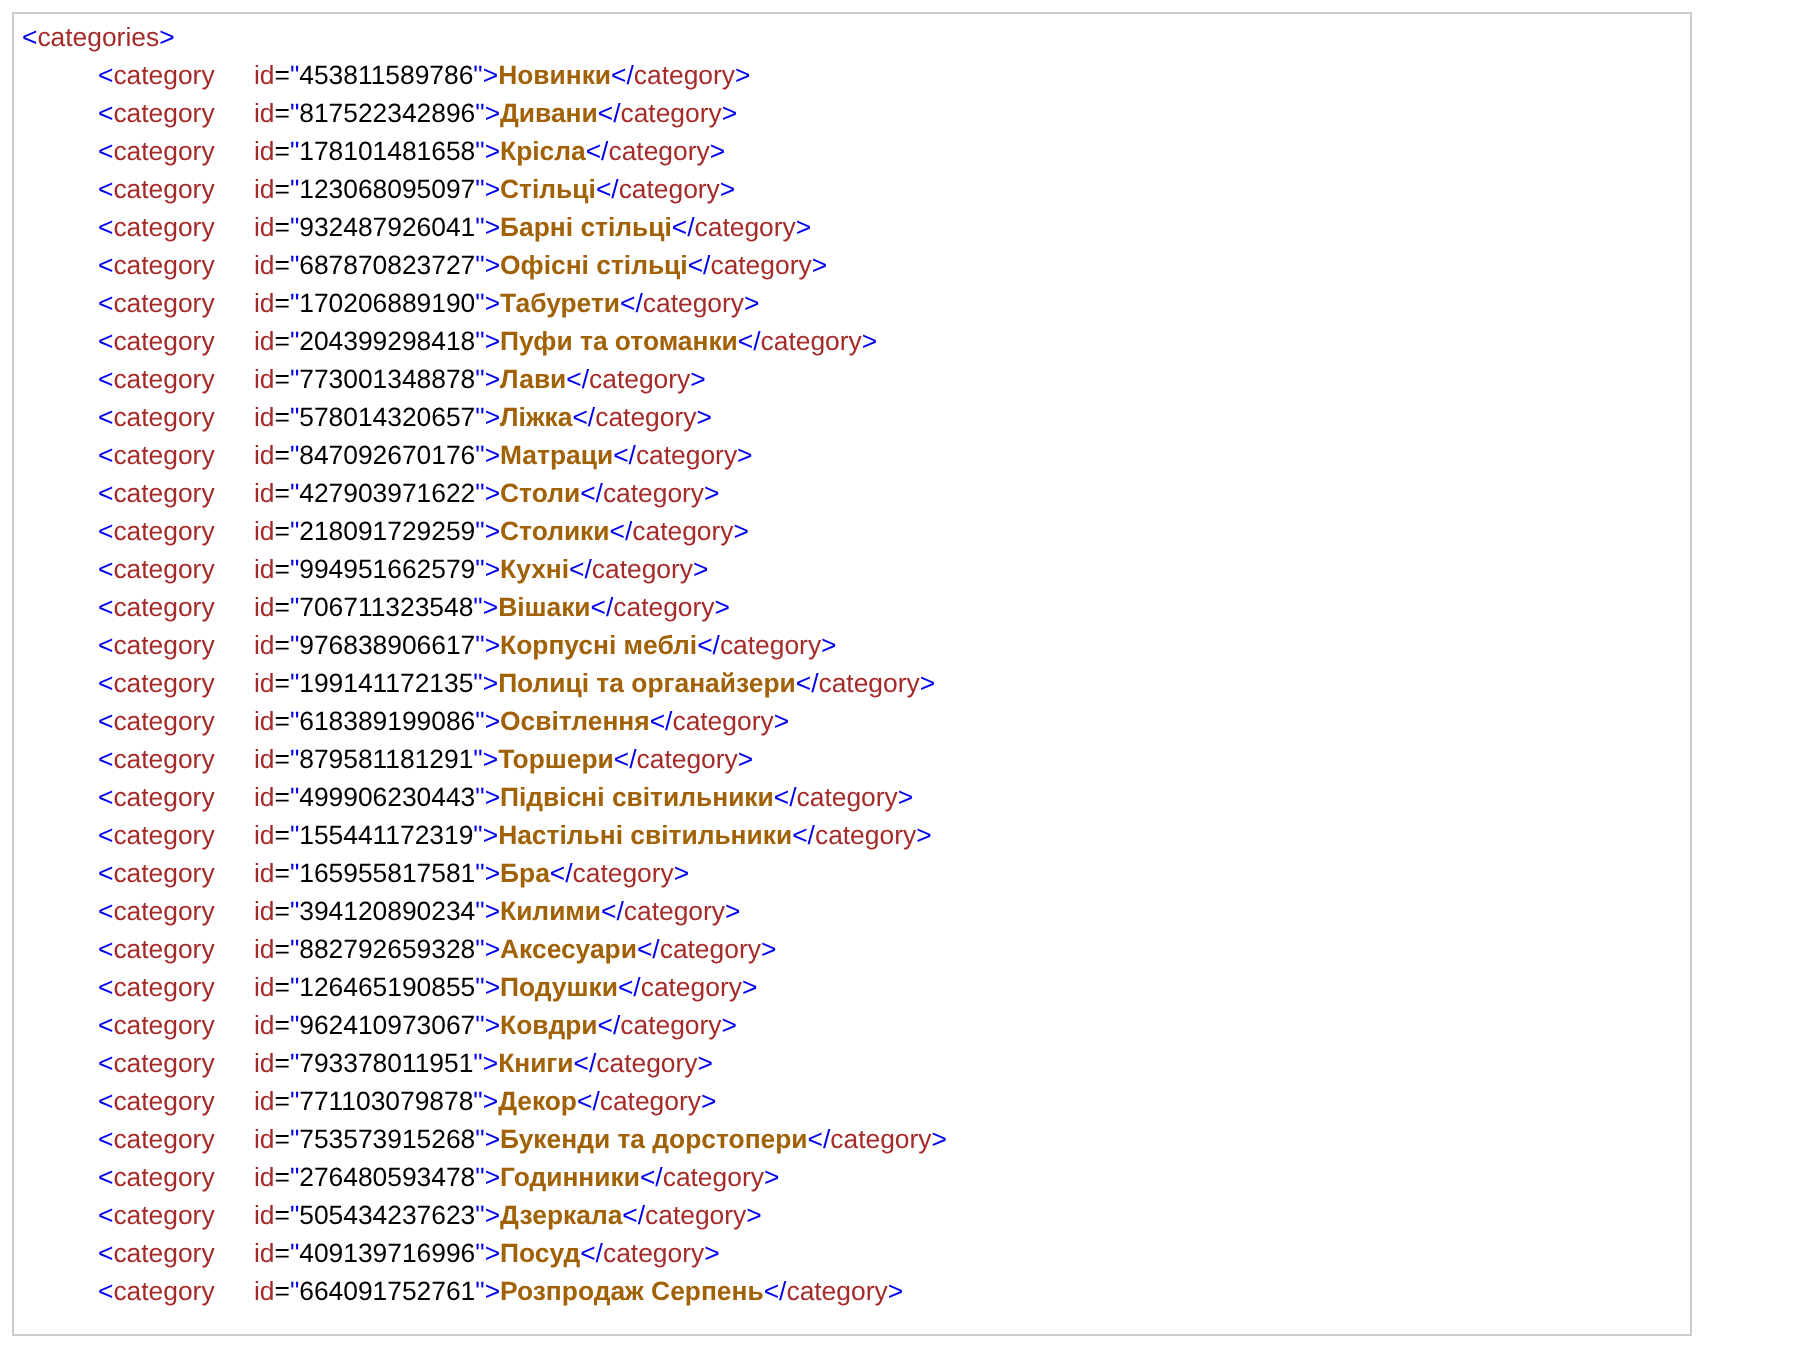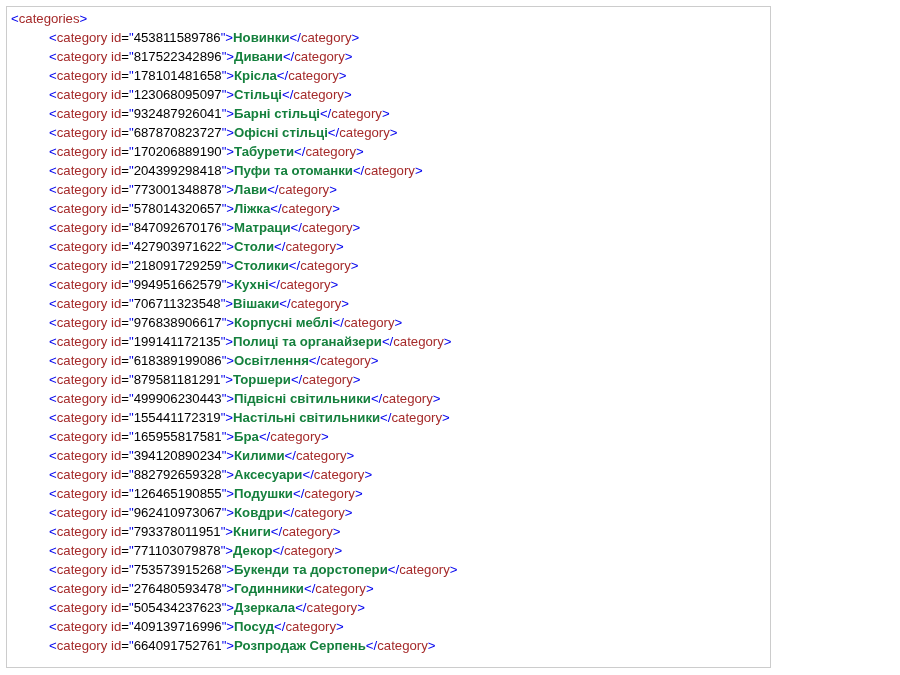--- a/index.html
+++ b/index.html
@@ -11,38 +11,38 @@
     background: #fff;
     padding: 6px;
     font-family: Verdana, Arial, sans-serif;
     font-size: 13.2px;
     line-height: 1.44;
   }
   .xml-frame {
     border: 1px solid #ccc;
     background: #fff;
     padding: 2px 4px 8px 4px;
-    width: 765px;
+    width: 840px;
     height: 662px;
     overflow: hidden;
   }
   .root-line {
     color: #0000ee;
   }
   .child-line {
     padding-left: 38px;
     white-space: nowrap;
   }
   .bracket { color: #0000ee; }
   .tagname { color: #a52a2a; }   
-  .attrname { color: #a52a2a; }
+  .attrname { color: #a52a2a; margin-left: 16px; }
   .attrval-quote { color: #0000ee; }
   .attrval-text { font-weight: normal; color: #000; }
   .eq { color: #000; }
-  .content { font-weight: bold; color: #15803d; }
+  .content { font-weight: bold; color: #a16207; }
 </style>
 </head>
 <body>
 
 <div class="xml-frame">
   <div class="root-line">
     <span class="bracket">&lt;</span><span class="tagname">categories</span><span class="bracket">&gt;</span>
   </div>
   <div id="rows">
       <div class="child-line"><span class="bracket">&lt;</span><span class="tagname">category</span><span> </span><span class="attrname">id</span><span class="eq">=</span><span class="attrval-quote">"</span><span class="attrval-text">453811589786</span><span class="attrval-quote">"</span><span class="bracket">&gt;</span><span class="content">Новинки</span><span class="bracket">&lt;/</span><span class="tagname">category</span><span class="bracket">&gt;</span></div>

